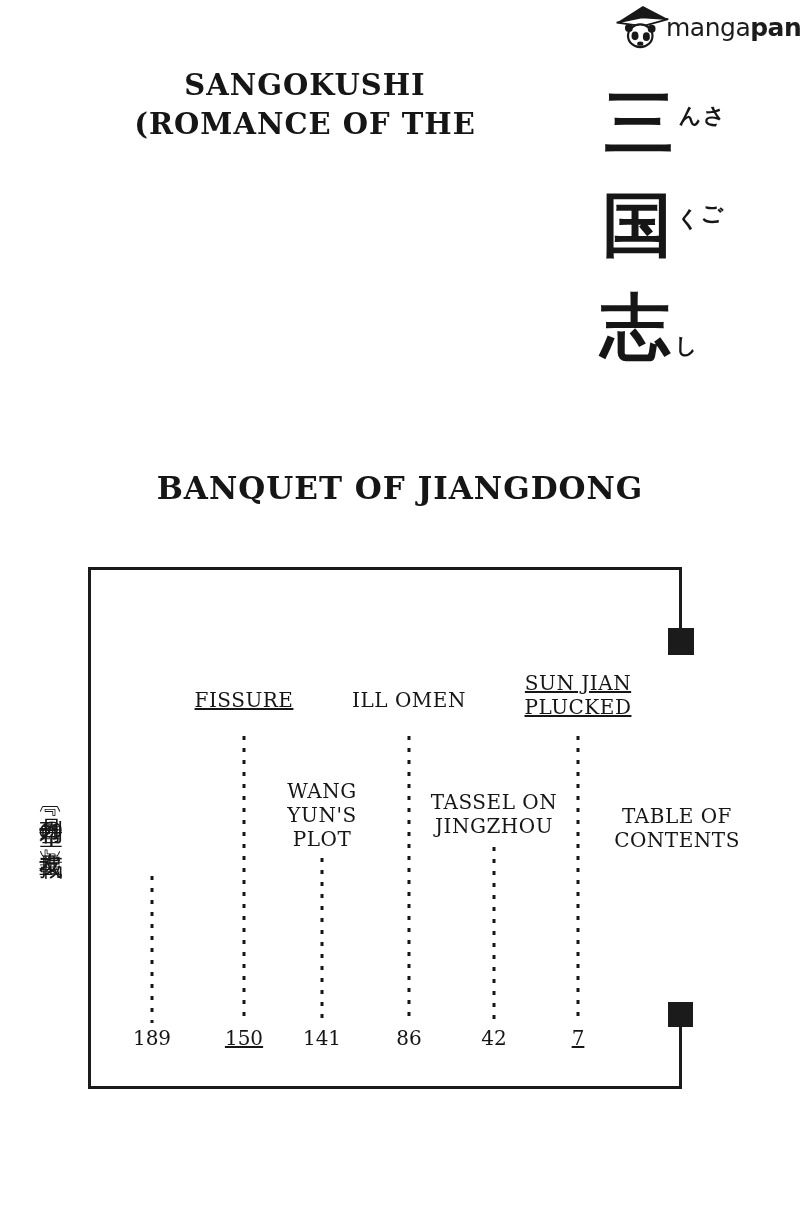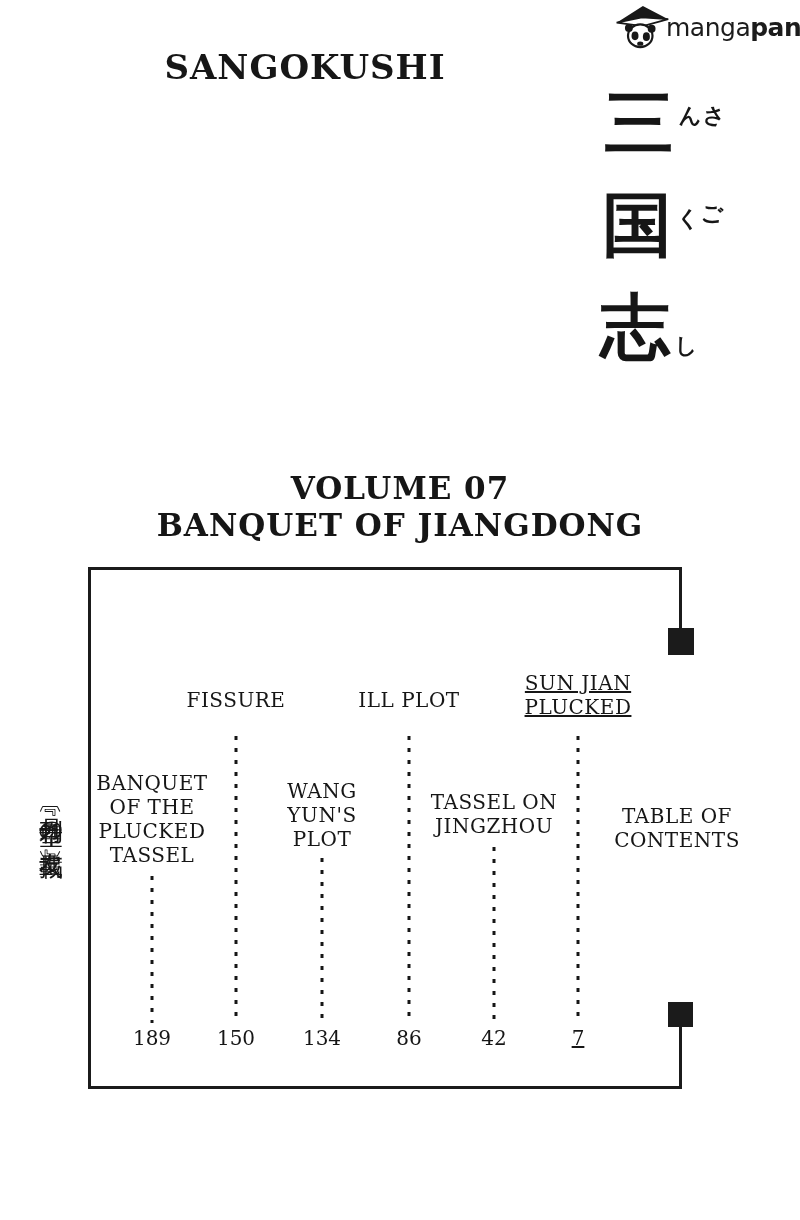--- a/index.html
+++ b/index.html
@@ -8,22 +8,22 @@
     overflow:hidden;font-family:"DejaVu Serif", serif;color:#161616;
   }
   
   .logo{position:absolute;left:614px;top:3px;height:48px;display:flex;align-items:center;cursor:pointer;}
   .logo svg{display:block;}
   .logo-text{font-family:"DejaVu Sans", sans-serif;font-size:25px;color:#1c1c1c;letter-spacing:-0.5px;margin-left:-4px;}
   .logo-text .lt-light{font-weight:400;}
   .logo-text .lt-bold{font-weight:700;}
   
   .main-title{
-    position:absolute;left:95px;top:48px;width:420px;text-align:center;
-    font-size:34px;font-weight:600;line-height:39px;letter-spacing:1px;
+    position:absolute;left:95px;top:66px;width:420px;text-align:center;
+    font-size:29px;font-weight:600;line-height:39px;letter-spacing:1px;
   }
   
   .jp-group{position:absolute;}
   .jp-kanji{font-family:"DejaVu Sans", sans-serif;font-weight:900;font-size:70px;line-height:66px;}
   .jp-furigana{
     position:absolute;left:74px;top:0;
     font-family:"DejaVu Sans", sans-serif;font-weight:600;font-size:22px;
     writing-mode:vertical-rl;text-orientation:upright;letter-spacing:8px;line-height:24px;
   }
   .jpg1{left:604px;top:90px;}
@@ -51,21 +51,21 @@
   }
   .toc-dots{
     position:absolute;transform:translateX(-50%);width:3px;
     background-image:repeating-linear-gradient(to bottom,#161616 0px,#161616 4px,rgba(0,0,0,0) 4px,rgba(0,0,0,0) 12px);
   }
   .toc-page{
     position:absolute;transform:translateX(-50%);font-size:20px;line-height:32px;text-align:center;
   }
   
   .cx-sunjian{left:578px;text-decoration:underline;} .cx-attack{left:494px;} .cx-illomen{left:409px;}
-  .cx-wangyun{left:322px;} .cx-fissure{left:236px;} .cx-banquet{left:152px;} .cx-heading{left:677px;}
+  .cx-wangyun{left:322px;} .cx-fissure{left:244px;text-decoration:underline;} .cx-banquet{left:152px;} .cx-heading{left:677px;}
   
   .lt-sunjian{top:671px;} .lt-attack{top:790px;} .lt-illomen{top:688px;}
   .lt-wangyun{top:779px;} .lt-fissure{top:688px;} .lt-banquet{top:771px;} .lt-heading{top:804px;}
   
   .d-sunjian{top:736px;height:287px;} .d-attack{top:847px;height:176px;} .d-illomen{top:736px;height:287px;}
   .d-wangyun{top:858px;height:165px;} .d-fissure{top:736px;height:287px;} .d-banquet{top:876px;height:147px;}
   .toc-page{top:1022px;}
   
   .side-note{
     position:absolute;left:38px;top:799px;height:300px;
@@ -89,37 +89,37 @@
         <ellipse cx="24" cy="36" rx="4" ry="5" fill="#181818"></ellipse>
         <ellipse cx="37" cy="37" rx="4" ry="5" fill="#181818"></ellipse>
         <ellipse cx="30" cy="45" rx="3.5" ry="2.5" fill="#181818"></ellipse>
       </svg>
     </span>
     <span class="logo-text"><span class="lt-light">manga</span><span class="lt-bold">panda</span></span>
   </div>
 
   <div class="main-title">
     <div>SANGOKUSHI</div>
+    <div>(ROMANCE OF THE</div>
   </div>
 
   <div class="jp-group jpg1">
     <div class="jp-kanji">三</div>
     <div class="jp-furigana">さん</div>
   </div>
   <div class="jp-group jpg2">
     <div class="jp-kanji">国</div>
     <div class="jp-furigana">ごく</div>
   </div>
   <div class="jp-group jpg3">
     <div class="jp-kanji">志</div>
     <div class="jp-furigana">し</div>
   </div>
 
   <div class="volume-title">
-    <div>VOLUME 07</div>
     <div>BANQUET OF JIANGDONG</div>
   </div>
 
   <div class="frame-line fl-left"></div>
   <div class="frame-line fl-top"></div>
   <div class="frame-line fl-bottom"></div>
   <div class="frame-line fl-stub-top"></div>
   <div class="frame-line fl-stub-bottom"></div>
   <div class="frame-square fsq-top"></div>
   <div class="frame-square fsq-bottom"></div>
@@ -137,43 +137,37 @@
   <div class="toc-page cx-sunjian">7</div>
 
   <div class="toc-label cx-attack lt-attack">
     <div>TASSEL ON</div>
     <div>JINGZHOU</div>
   </div>
   <div class="toc-dots cx-attack d-attack"></div>
   <div class="toc-page cx-attack">42</div>
 
   <div class="toc-label cx-illomen lt-illomen">
-    <div>ILL PLOT</div>
+    <div>ILL OMEN</div>
   </div>
   <div class="toc-dots cx-illomen d-illomen"></div>
   <div class="toc-page cx-illomen">86</div>
 
   <div class="toc-label cx-wangyun lt-wangyun">
     <div>WANG</div>
     <div>YUN'S</div>
     <div>PLOT</div>
   </div>
   <div class="toc-dots cx-wangyun d-wangyun"></div>
-  <div class="toc-page cx-wangyun">134</div>
+  <div class="toc-page cx-wangyun">141</div>
 
   <div class="toc-label cx-fissure lt-fissure">
     <div>FISSURE</div>
   </div>
   <div class="toc-dots cx-fissure d-fissure"></div>
   <div class="toc-page cx-fissure">150</div>
 
-  <div class="toc-label cx-banquet lt-banquet">
-    <div>BANQUET</div>
-    <div>OF THE</div>
-    <div>PLUCKED</div>
-    <div>TASSEL</div>
-  </div>
   <div class="toc-dots cx-banquet d-banquet"></div>
   <div class="toc-page cx-banquet">189</div>
 
   <div class="side-note">〔月刊『希望の友』掲載〕</div>
 
 </div>
 
 </body></html>

